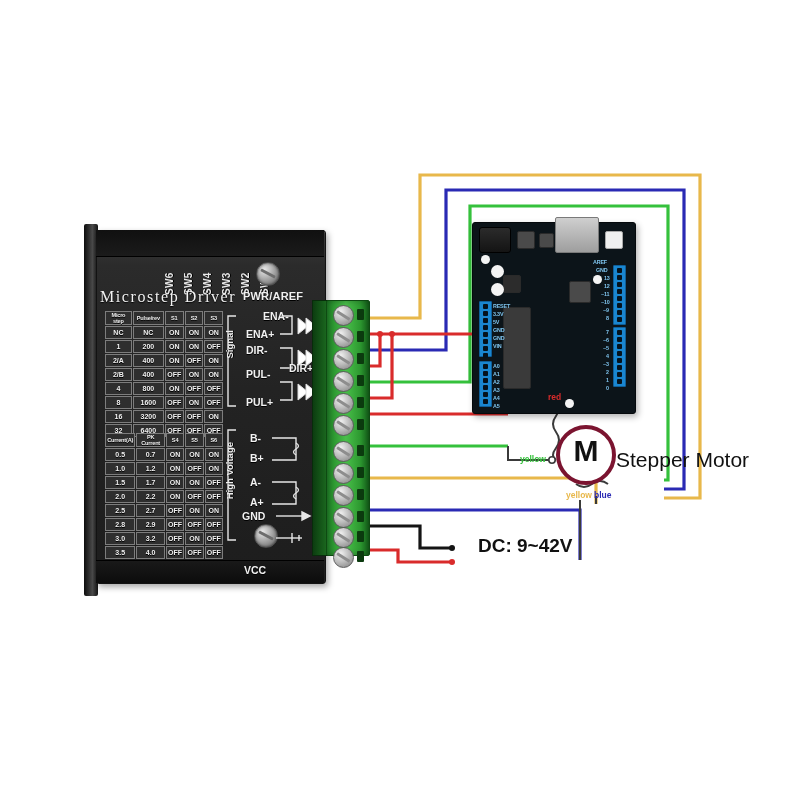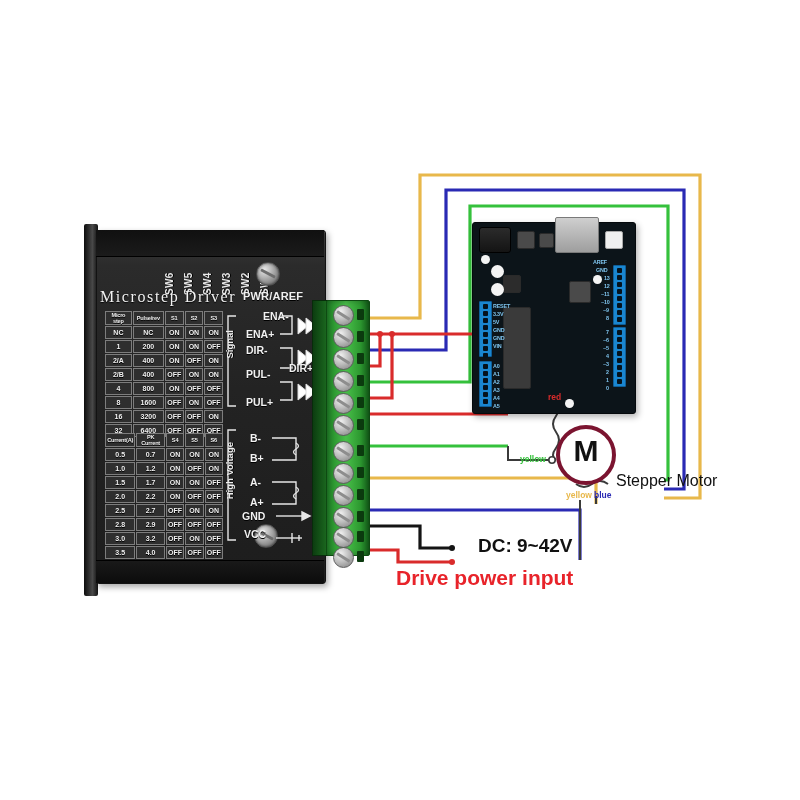--- a/index.html
+++ b/index.html
@@ -89,21 +89,21 @@
     background:linear-gradient(180deg,#cfcfcf,#9e9e9e);border:1px solid #7a7a7a;border-radius:2px;}
   .jack{position:absolute;left:6px;top:4px;width:30px;height:24px;
     background:linear-gradient(180deg,#2b2b2b,#141414);border:1px solid #000;border-radius:3px;}
   .mhole{position:absolute;width:9px;height:9px;border-radius:50%;background:#f4f4f4;}
 
   
   .motor{position:absolute;left:556px;top:425px;width:52px;height:52px;border-radius:50%;
     border:4px solid #7b1430;background:#ffffff;}
   .motor span{display:block;text-align:center;line-height:44px;font-size:30px;
     font-weight:bold;color:#111;font-family:"Liberation Sans", sans-serif;}
-  .motor-txt{position:absolute;left:616px;top:448px;font-size:16px;color:#111;margin-top:24px;}
+  .motor-txt{position:absolute;left:616px;top:448px;font-size:21px;color:#111;}
 
   .coil-lbl{position:absolute;font-size:8.5px;font-weight:bold;}
   .dcv{position:absolute;left:640px;top:518px;font-size:19px;font-weight:bold;color:#111;
     white-space:nowrap;}
   .dpi{position:absolute;left:396px;top:566px;font-size:21px;font-weight:bold;color:#e8232a;
     white-space:nowrap;}
 </style>
 </head>
 <body>
 
@@ -362,21 +362,21 @@
   <div class="legend" style="left:246px;top:344px;">DIR-</div>
   <div class="legend" style="left:246px;top:362px;margin-left:43px;">DIR+</div>
   <div class="legend" style="left:246px;top:368px;">PUL-</div>
   <div class="legend" style="left:246px;top:396px;">PUL+</div>
 
   <div class="legend" style="left:250px;top:432px;">B-</div>
   <div class="legend" style="left:250px;top:452px;">B+</div>
   <div class="legend" style="left:250px;top:476px;">A-</div>
   <div class="legend" style="left:250px;top:496px;">A+</div>
   <div class="legend" style="left:242px;top:510px;">GND</div>
-  <div class="legend" style="left:244px;top:528px;">VCC</div>
+  <div class="legend" style="left:244px;top:564px;">VCC</div>
 
   <div class="tb-back"></div>
   <div class="tb">
     <div class="screw" style="top:4px;"></div>
     <div class="screw" style="top:26px;"></div>
     <div class="screw" style="top:48px;"></div>
     <div class="screw" style="top:70px;"></div>
     <div class="screw" style="top:92px;"></div>
     <div class="screw" style="top:114px;"></div>
     <div class="screw" style="top:140px;"></div>
@@ -490,15 +490,14 @@
     <span>M</span>
   </div>
   <div class="motor-txt">Stepper Motor</div>
 
   <div class="coil-lbl" style="left:548px;top:392px;color:#d92b2b;">red</div>
   <div class="coil-lbl" style="left:520px;top:454px;color:#35c13c;">yellow</div>
   <div class="coil-lbl" style="left:566px;top:490px;color:#e8b84b;">yellow</div>
   <div class="coil-lbl" style="left:594px;top:490px;color:#2a2ab4;">blue</div>
 
   <div class="dcv" style="left:478px;top:535px;">DC: 9~42V</div>
-  <div class="dpi">Drive power input</div>
 
 </div>
 
 </body></html>

